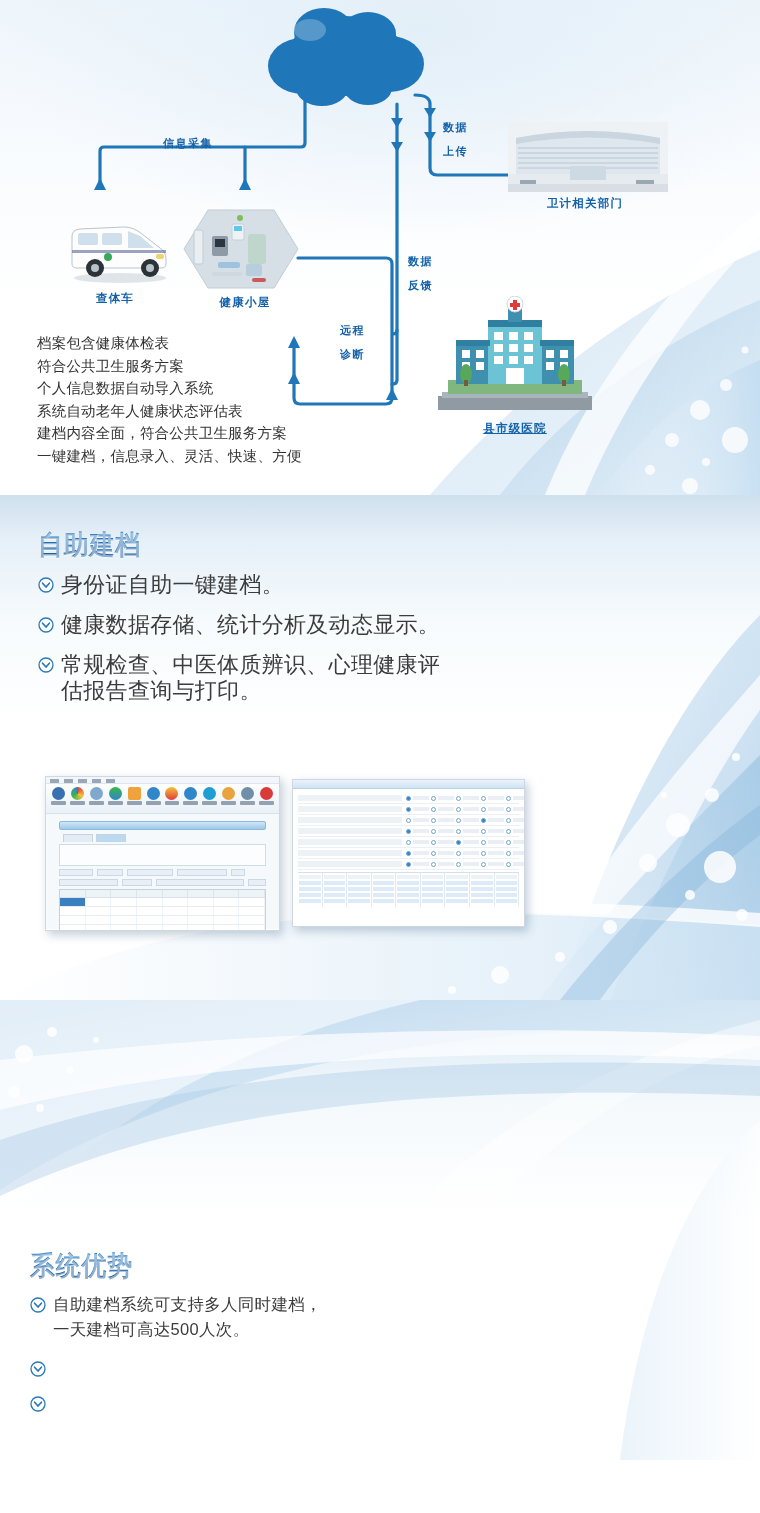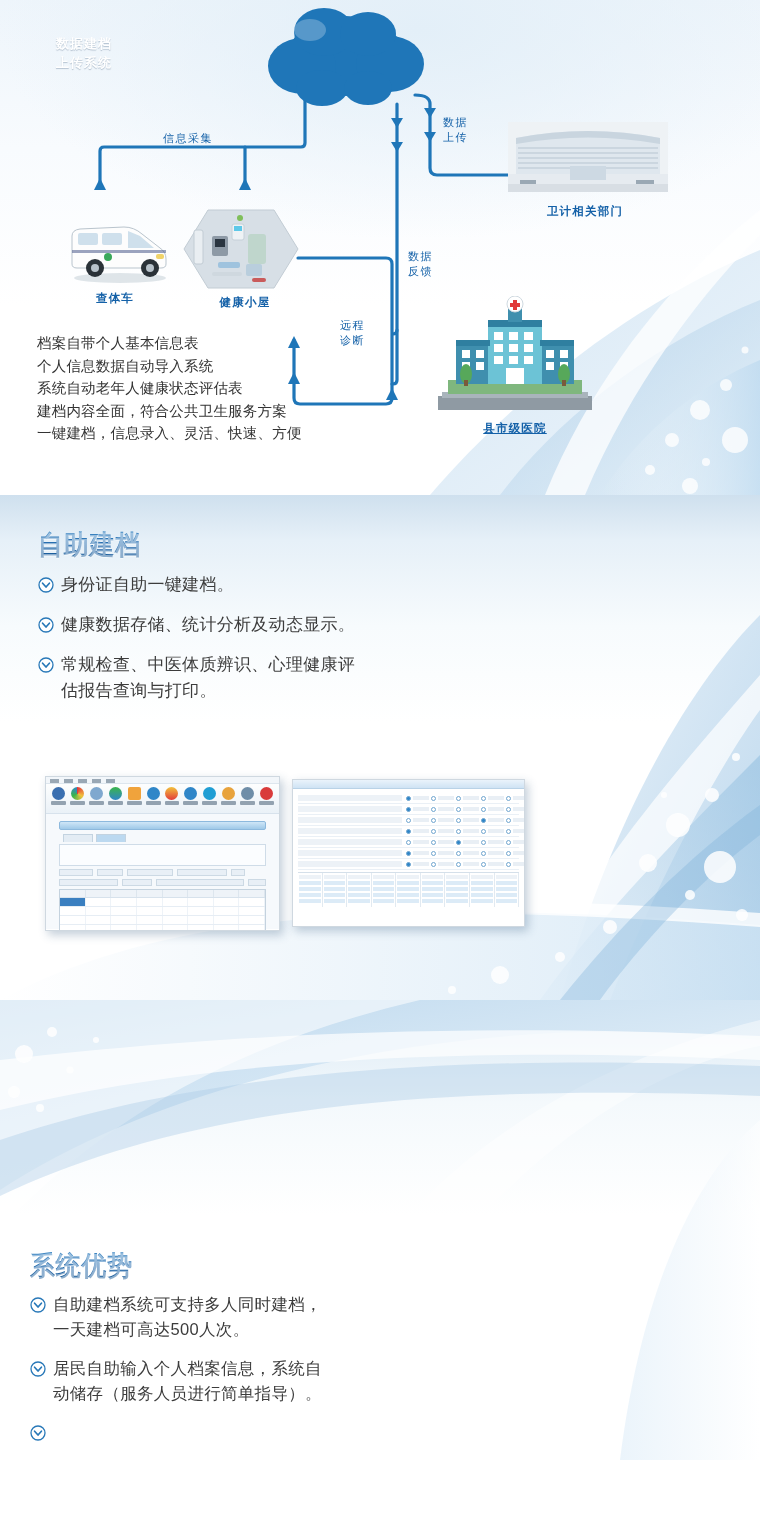--- a/index.html
+++ b/index.html
@@ -30,36 +30,36 @@
     position: absolute; left: 0; top: 34px; width: 168px;
     text-align: center;
     color: #ffffff; font-size: 13px; line-height: 19px;
     font-weight: 700; letter-spacing: 1px;
     text-shadow: 0 1px 1px rgba(0,40,80,.25);
     z-index: 6;
   }
 
   .lbl {
     position: absolute; z-index: 7;
-    color: #1461a8; font-size: 11px; font-weight: 400;
-    letter-spacing: 1.5px; line-height: 15px;
+    color: #1461a8; font-size: 11px; font-weight: 700;
+    letter-spacing: 1.5px; line-height: 24px;
     white-space: pre-line;
   }
   .lbl.collect { left: 163px; top: 131px; }
   .lbl.upload  { left: 443px; top: 115px; }
   .lbl.fb      { left: 408px; top: 249px; }
   .lbl.remote  { left: 340px; top: 308px; margin-top: 10px; }
 
   .node-cap {
     position: absolute; z-index: 7; text-align: center;
     color: #1461a8; font-size: 11.5px; font-weight: 700; letter-spacing: 1.2px;
   }
   .cap-van   { left: 60px;  top: 291px; width: 110px; }
   .cap-hut   { left: 185px; top: 295px; width: 120px; }
-  .cap-dept  { left: 500px; top: 204px; width: 170px; }
+  .cap-dept  { left: 500px; top: 196px; width: 170px; }
   .cap-hosp  { left: 430px; top: 421px; width: 170px; text-decoration: underline; }
 
   
   .node { position: absolute; z-index: 4; }
   .van  { left: 62px;  top: 212px; width: 112px; height: 72px; }
   .hut  { left: 182px; top: 206px; width: 118px; height: 86px; }
   .dept { left: 508px; top: 122px; width: 160px; height: 70px; }
   .hosp { left: 432px; top: 296px; width: 166px; height: 120px; }
 
   .sec1-text {
@@ -90,21 +90,21 @@
   .t2 { position:absolute; left: 38px; top: 527px; }
   .t3 { position:absolute; left: 30px; top: 1248px; }
 
   .bullets { position: absolute; z-index: 6; }
   .b2 { left: 38px; top: 572px; width: 470px; }
   .bullet { display: flex; align-items: flex-start; margin-bottom: 14px; }
   .bdot {
     flex: 0 0 auto; width: 16px; height: 16px; margin-top: 5px; margin-right: 7px;
   }
   .btxt {
-    color: #3c3c3c; font-size: 17px; line-height: 26px; letter-spacing: .3px;
+    color: #3c3c3c; font-size: 22px; line-height: 26px; letter-spacing: .3px;
     white-space: pre-line;
   }
   .shot {
     position: absolute; background: #ffffff;
     box-shadow: 3px 4px 9px rgba(40,80,120,.28);
     border: 1px solid #cfd8e0; overflow: hidden;
   }
   .shotA { left: 45px; top: 776px; width: 235px; height: 155px; }
   .shotB { left: 292px; top: 779px; width: 233px; height: 148px; }
 
@@ -230,24 +230,20 @@
         <ellipse cx="128" cy="60" rx="34" ry="28"></ellipse>
         <ellipse cx="62" cy="28" rx="30" ry="24"></ellipse>
         <ellipse cx="106" cy="30" rx="28" ry="22"></ellipse>
         <ellipse cx="60" cy="84" rx="26" ry="18"></ellipse>
         <ellipse cx="106" cy="84" rx="24" ry="17"></ellipse>
       </g>
       <g fill="#ffffff" opacity=".25">
         <ellipse cx="48" cy="26" rx="16" ry="11"></ellipse>
       </g>
     </svg>
-    <div class="cloud-label">
-      <div>数据建档</div>
-      <div>上传系统</div>
-    </div>
 
     <div class="lbl collect">信息采集</div>
     <div class="lbl upload">数据
 上传</div>
     <div class="lbl fb">数据
 反馈</div>
     <div class="lbl remote">远程
 诊断</div>
 
     <svg class="node van" viewBox="0 0 112 72">
@@ -341,21 +337,22 @@
           <rect x="130" y="84" width="4" height="6" fill="#7a5a3a"></rect>
       </g>
     </svg>
 
     <div class="node-cap cap-van">查体车</div>
     <div class="node-cap cap-hut">健康小屋</div>
     <div class="node-cap cap-dept">卫计相关部门</div>
     <div class="node-cap cap-hosp">县市级医院</div>
 
     <div class="sec1-text">
-      <div>档案自带个人基本信息表</div>
+      <div>档案包含健康体检表</div>
+      <div>符合公共卫生服务方案</div>
       <div>个人信息数据自动导入系统</div>
       <div>系统自动老年人健康状态评估表</div>
       <div>建档内容全面，符合公共卫生服务方案</div>
       <div>一键建档，信息录入、灵活、快速、方便</div>
     </div>
   </div>
 
   <div class="sec2">
     <svg class="sec2-waves" width="760" height="505" viewBox="0 0 760 505">
       <defs>
@@ -771,22 +768,20 @@
         <path d="M4.6,6.2 L8,10 L11.4,6.2" fill="none" stroke="#2878b8" stroke-width="1.7" stroke-linecap="round" stroke-linejoin="round"></path>
       </svg>
       <div class="btxt">自助建档系统可支持多人同时建档，
 一天建档可高达500人次。</div>
     </div>
     <div class="bullet">
       <svg class="bdot" viewBox="0 0 16 16">
         <circle cx="8" cy="8" r="7" fill="#ffffff" stroke="#2878b8" stroke-width="1.3"></circle>
         <path d="M4.6,6.2 L8,10 L11.4,6.2" fill="none" stroke="#2878b8" stroke-width="1.7" stroke-linecap="round" stroke-linejoin="round"></path>
       </svg>
-      <div class="btxt">居民自助输入个人档案信息，系统自
-动储存（服务人员进行简单指导）。</div>
     </div>
     <div class="bullet">
       <svg class="bdot" viewBox="0 0 16 16">
         <circle cx="8" cy="8" r="7" fill="#ffffff" stroke="#2878b8" stroke-width="1.3"></circle>
         <path d="M4.6,6.2 L8,10 L11.4,6.2" fill="none" stroke="#2878b8" stroke-width="1.7" stroke-linecap="round" stroke-linejoin="round"></path>
       </svg>
     </div>
   </div>
 
 </div>

